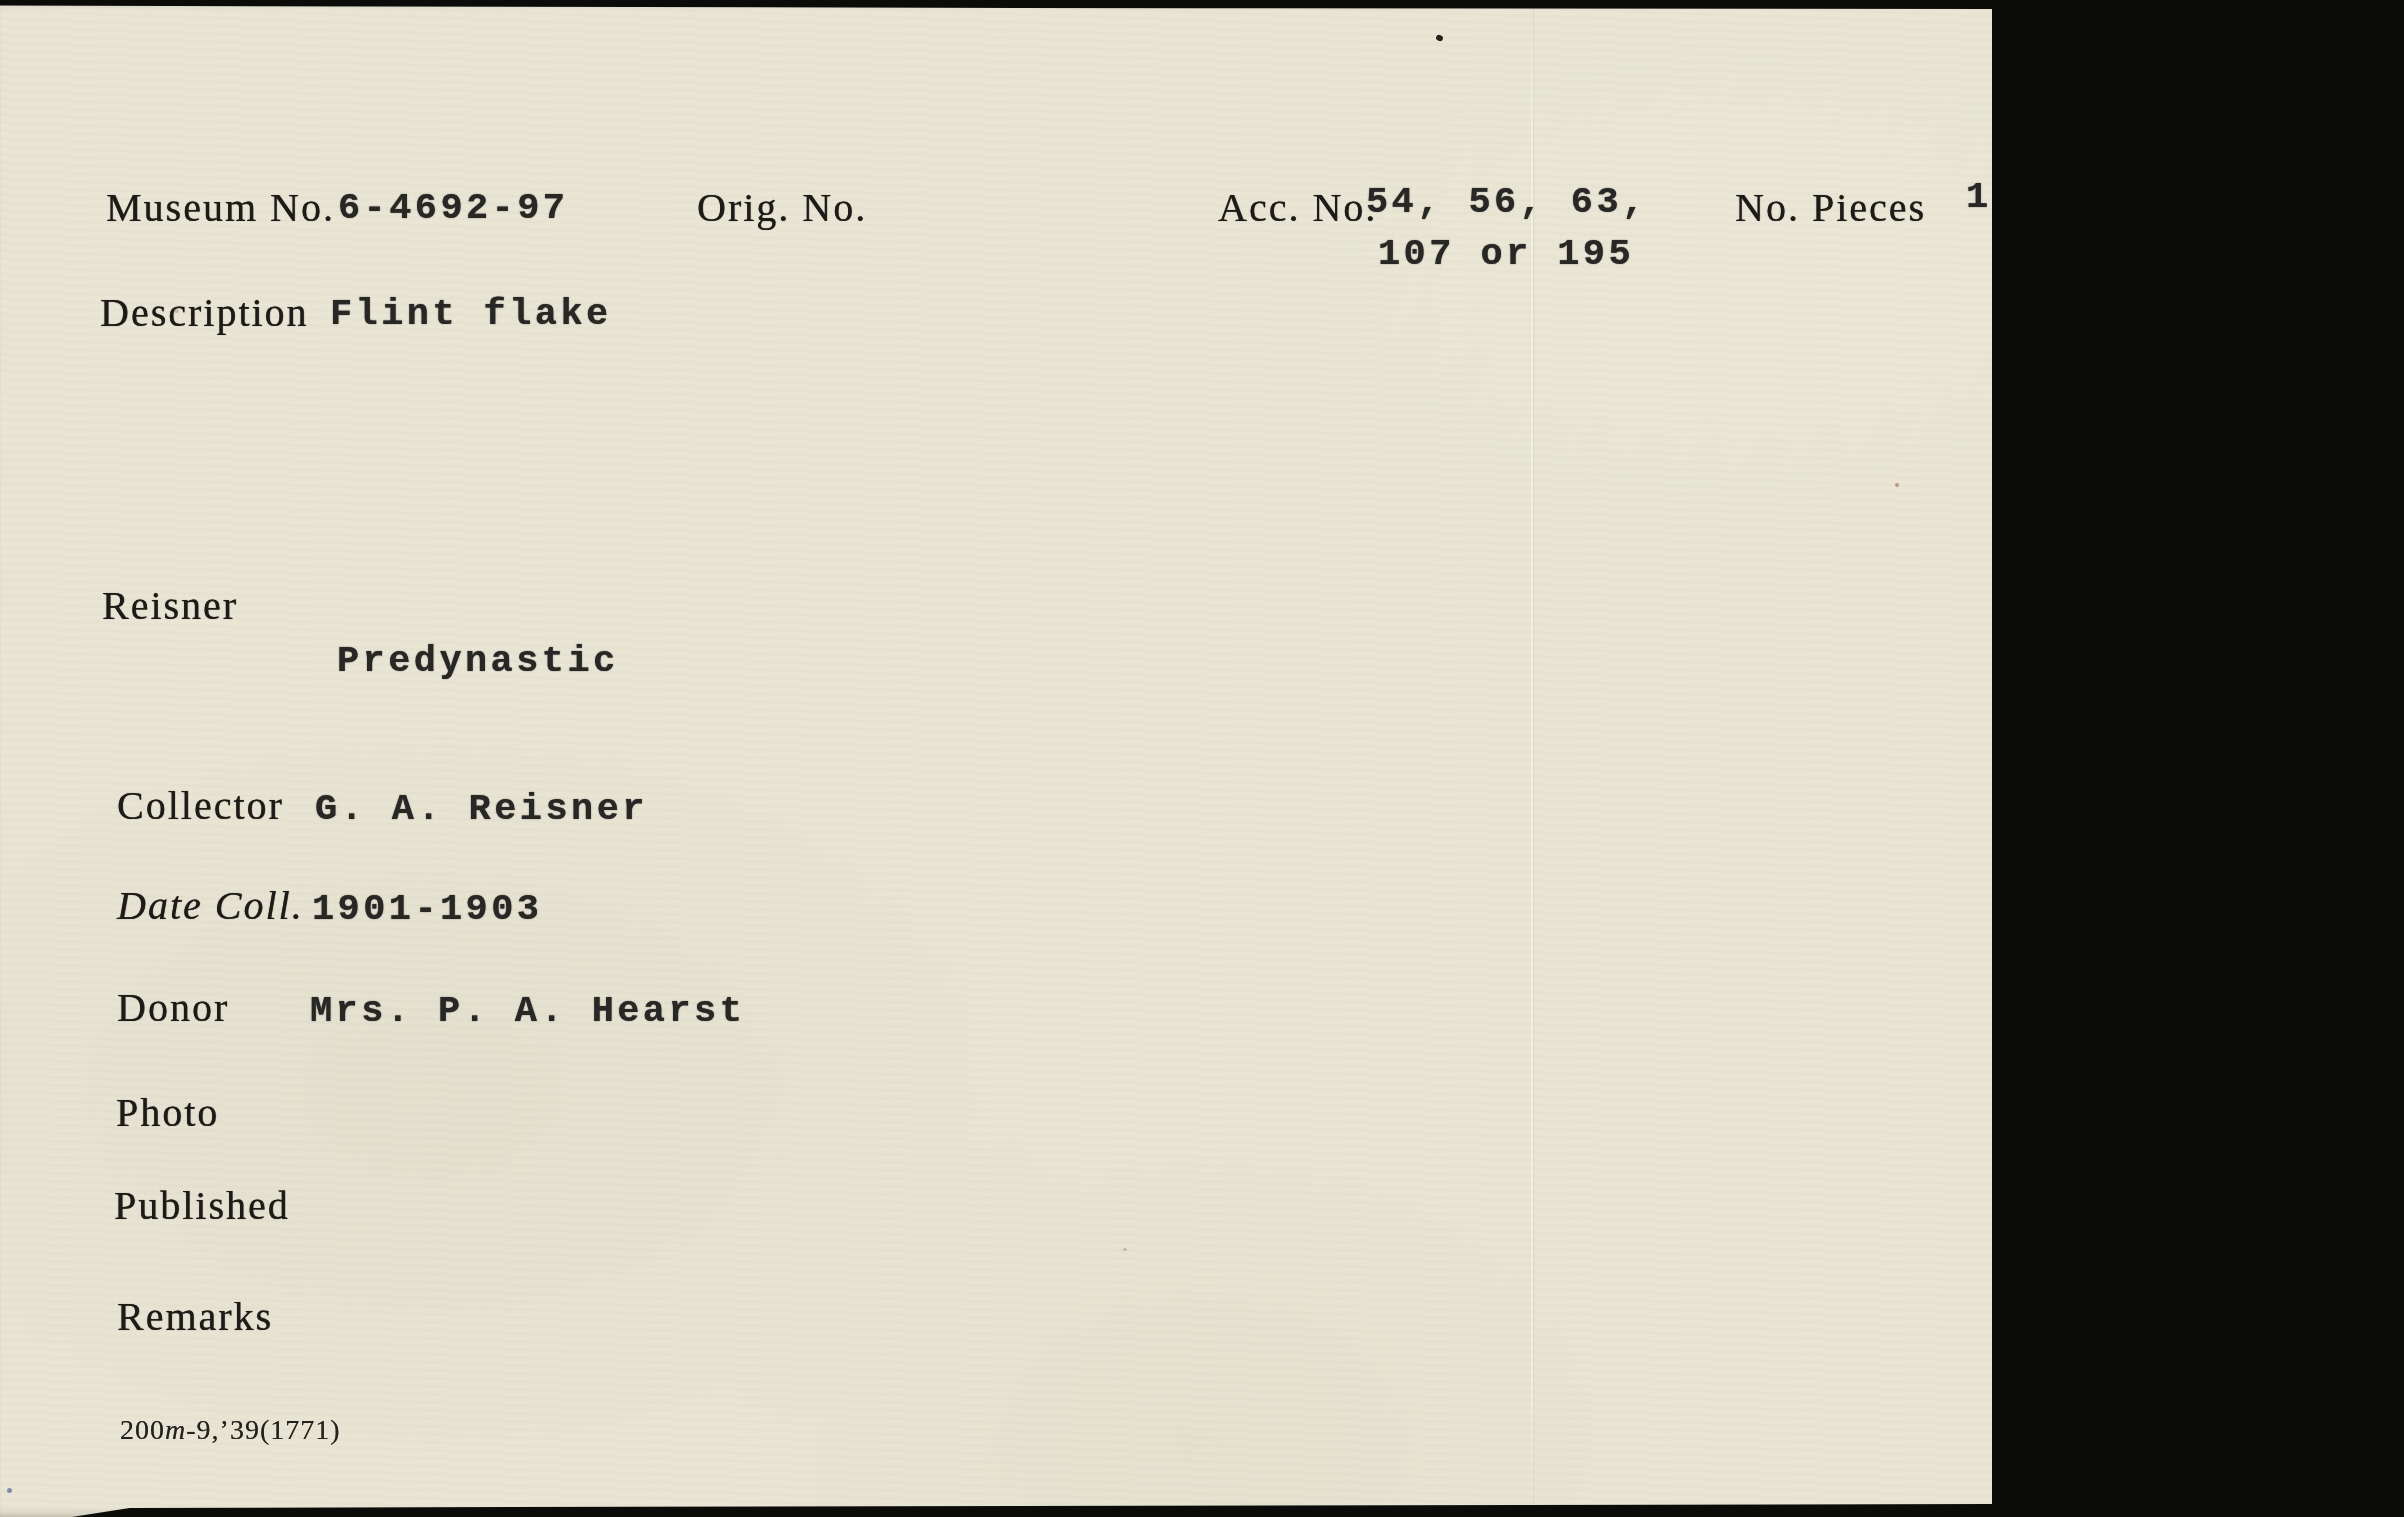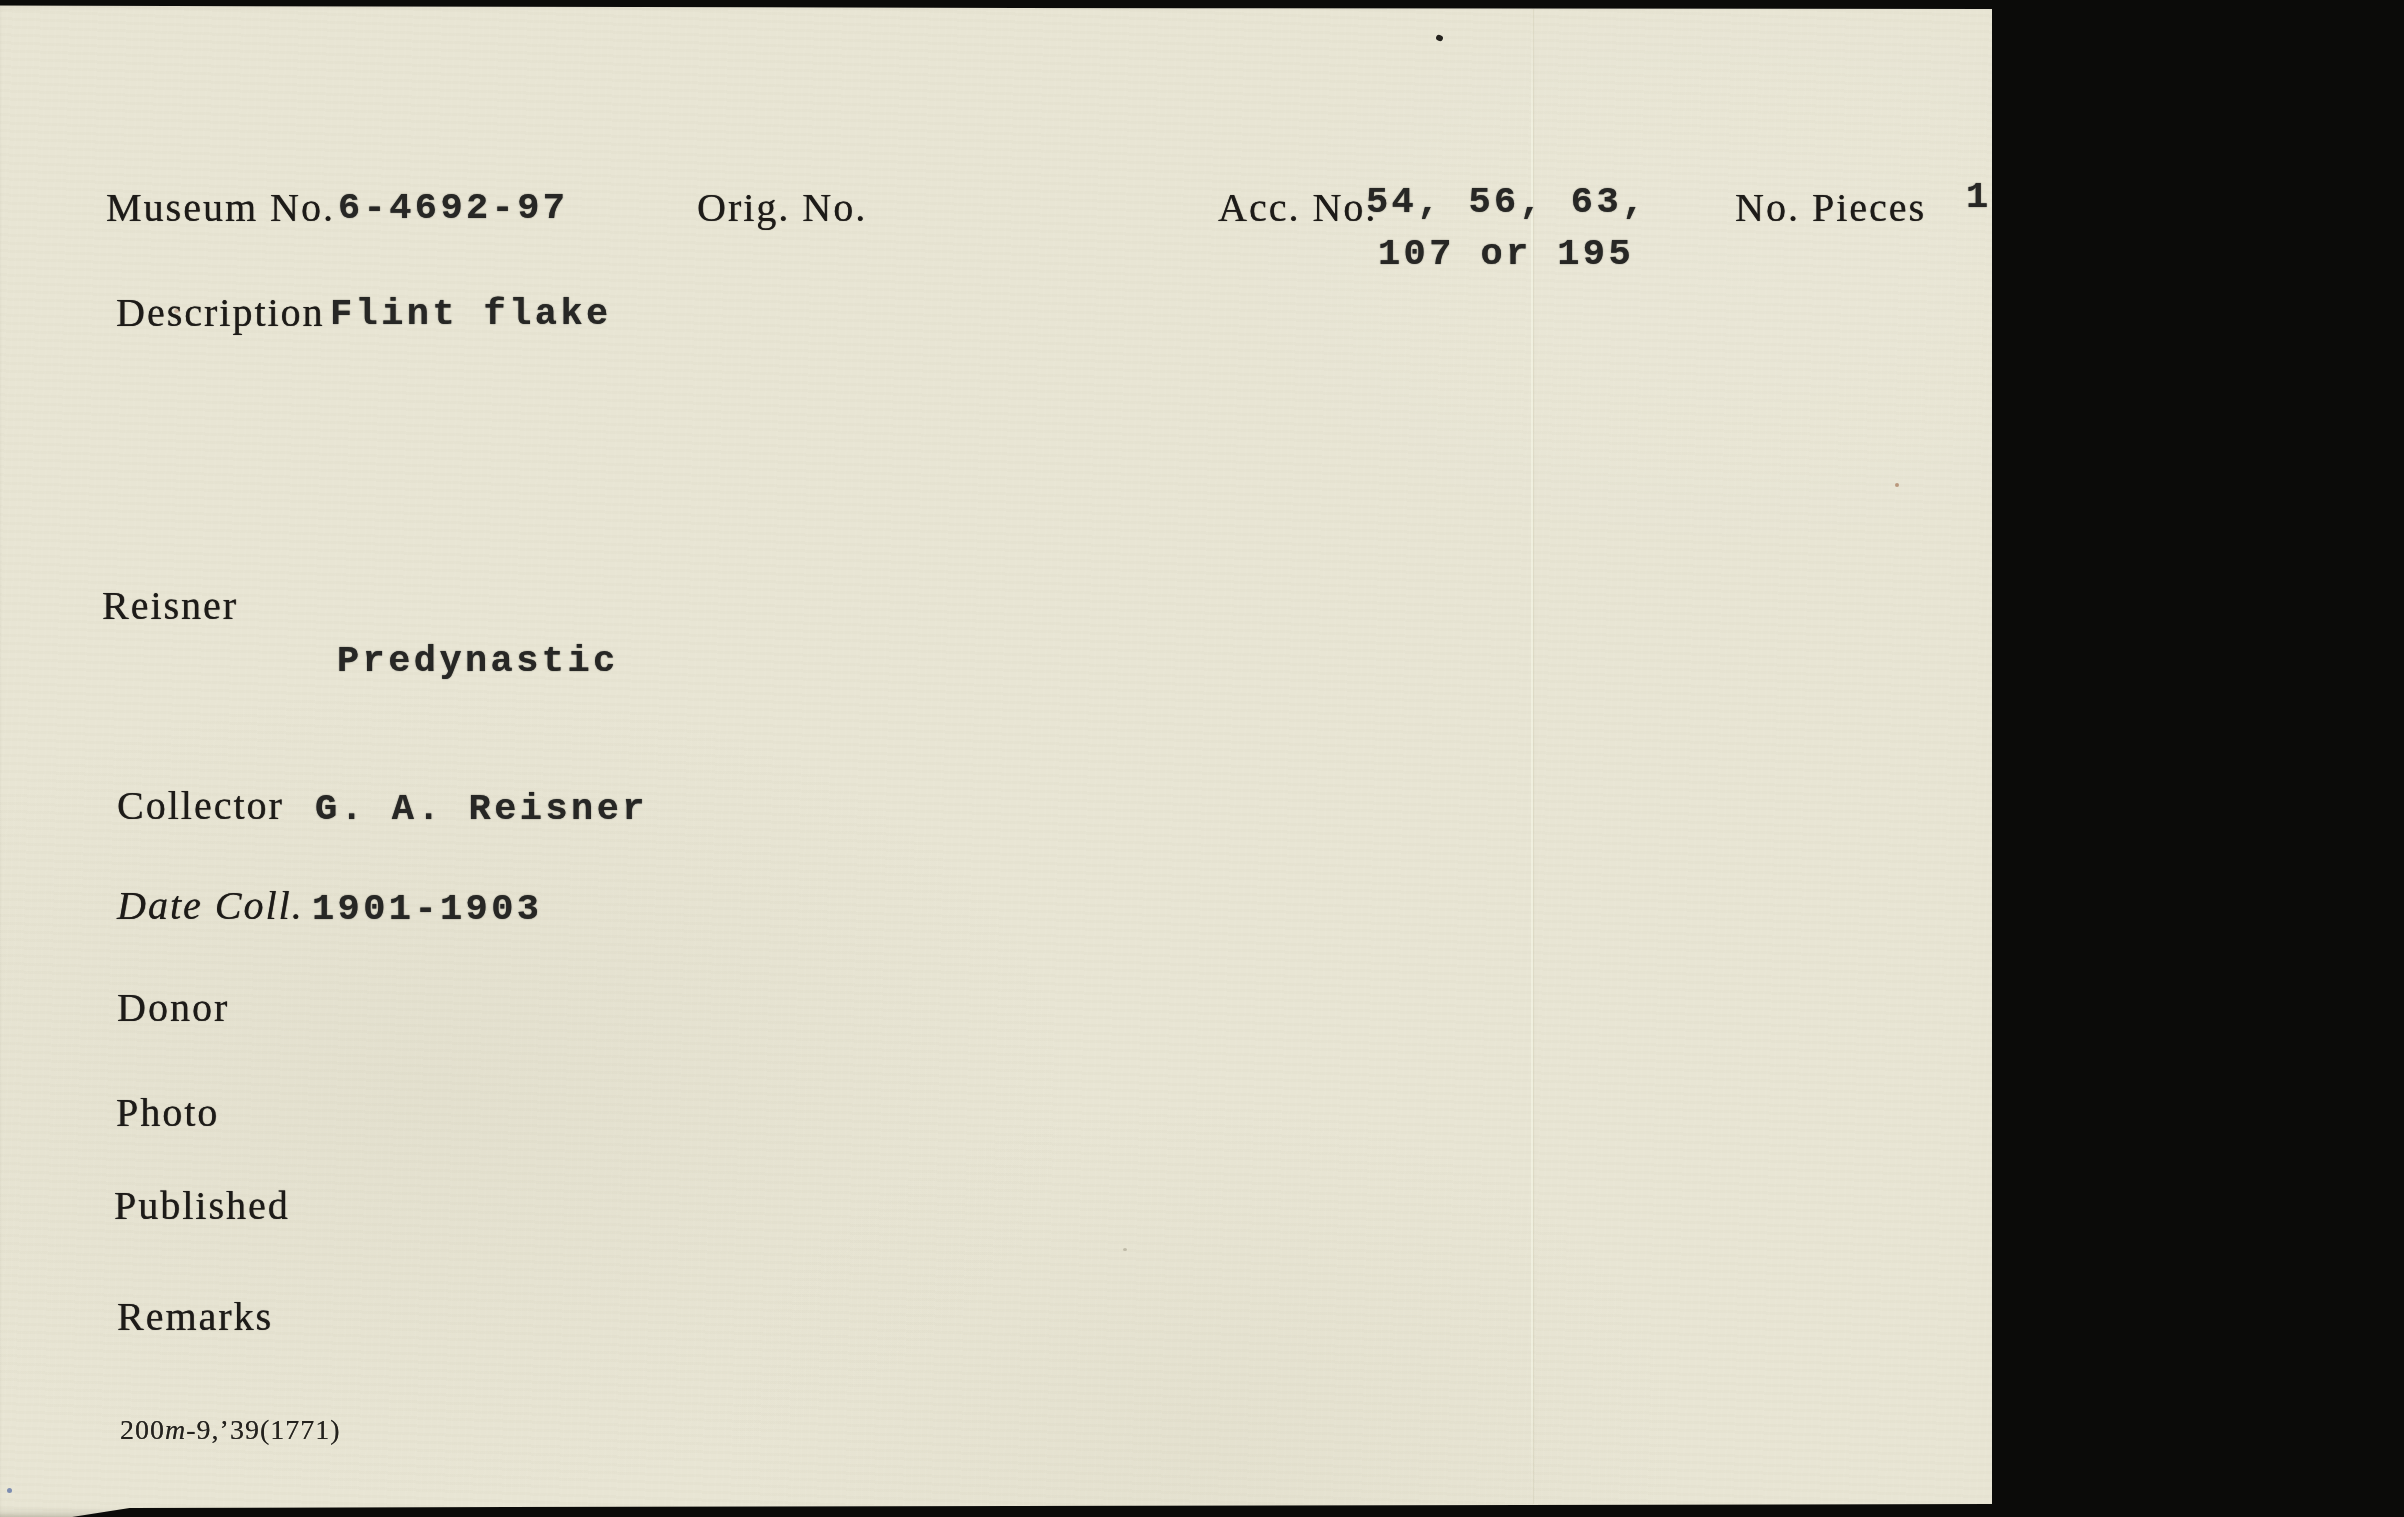--- a/index.html
+++ b/index.html
@@ -76,21 +76,21 @@
 
   
   .p-museum-label    { left: 106px;  top: 188px; }
   .p-museum-value    { left: 338px;  top: 190px; }
   .p-orig-label      { left: 697px;  top: 188px; }
   .p-acc-label       { left: 1218px; top: 188px; }
   .p-acc-value1      { left: 1366px; top: 184px; }
   .p-acc-value2      { left: 1378px; top: 236px; }
   .p-pieces-label    { left: 1735px; top: 188px; }
   .p-pieces-value    { left: 1966px; top: 179px; }
-  .p-desc-label      { left: 116px;  top: 293px; }
+  .p-desc-label      { left: 100px;  top: 293px; }
   .p-desc-value      { left: 330px;  top: 296px; }
   .p-loc-label       { left: 102px;  top: 586px; }
   .p-loc-value1      { left: 337px;  top: 588px; }
   .p-loc-value2      { left: 337px;  top: 643px; }
   .p-coll-label      { left: 117px;  top: 786px; }
   .p-coll-value      { left: 315px;  top: 791px; }
   .p-date-label      { left: 117px;  top: 886px; font-style: italic; }
   .p-date-value      { left: 312px;  top: 891px; }
   .p-donor-label     { left: 117px;  top: 988px; }
   .p-donor-value     { left: 310px;  top: 993px; }
@@ -122,20 +122,21 @@
     <span class="txt printed p-loc-label">Reisner</span>
     <span class="txt typed p-loc-value2">Predynastic</span>
 
     <span class="txt printed p-coll-label">Collector</span>
     <span class="txt typed p-coll-value">G. A. Reisner</span>
 
     <span class="txt printed p-date-label">Date Coll.</span>
     <span class="txt typed p-date-value">1901-1903</span>
 
     <span class="txt printed p-donor-label">Donor</span>
+    <span class="txt typed p-donor-value">Mrs. P. A. Hearst</span>
 
     <span class="txt printed p-photo-label">Photo</span>
     <span class="txt printed p-published-label">Published</span>
 
     <span class="txt printed p-remarks-label">Remarks</span>
 
     <span class="txt footer-code p-footer"><span>200</span><span class="ital">m</span><span>-9,’39(1771)</span></span>
 
     <div class="speck s1"></div>
     <div class="speck s2"></div>

